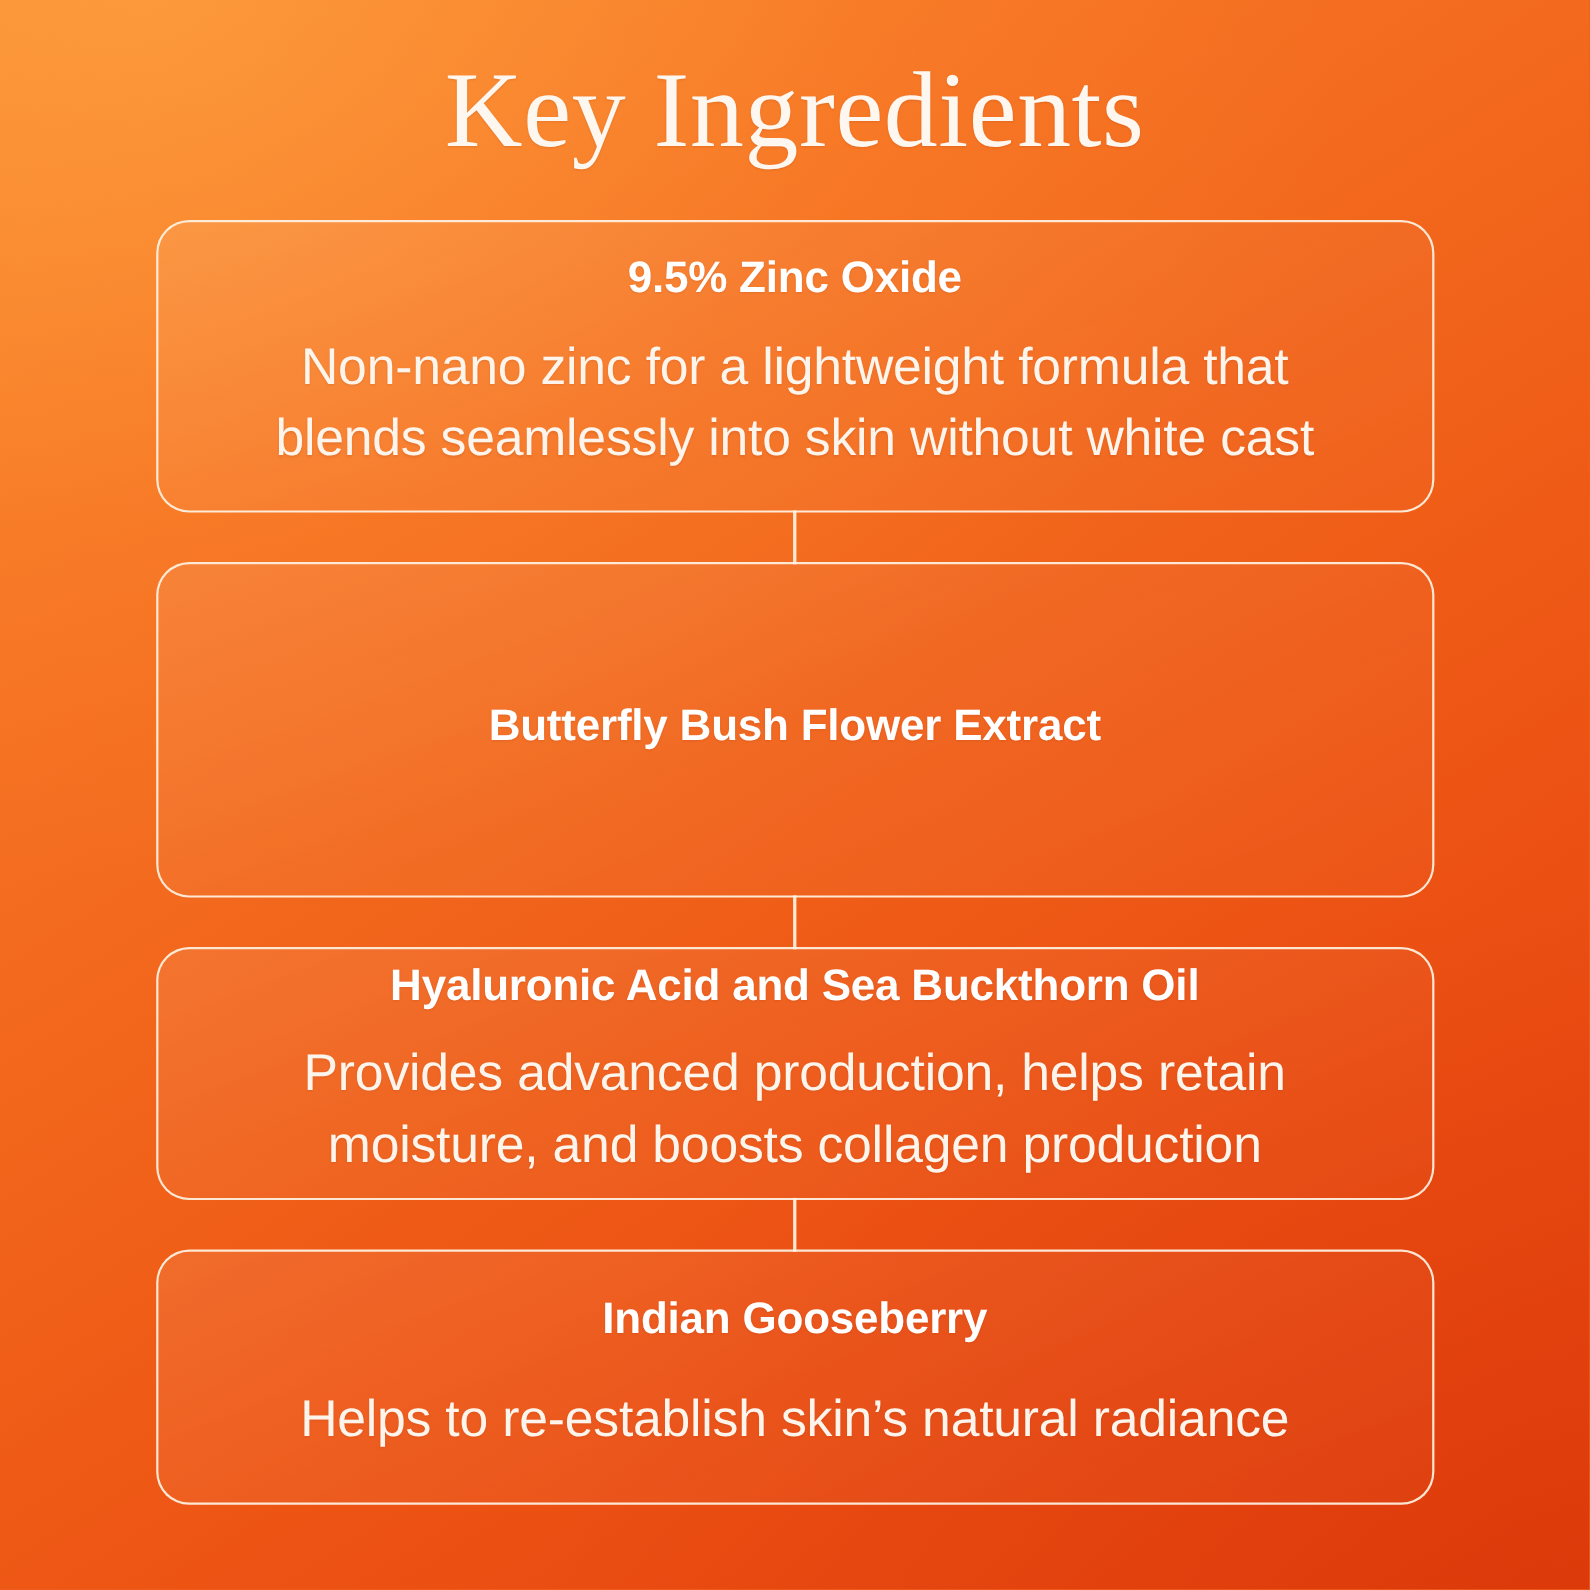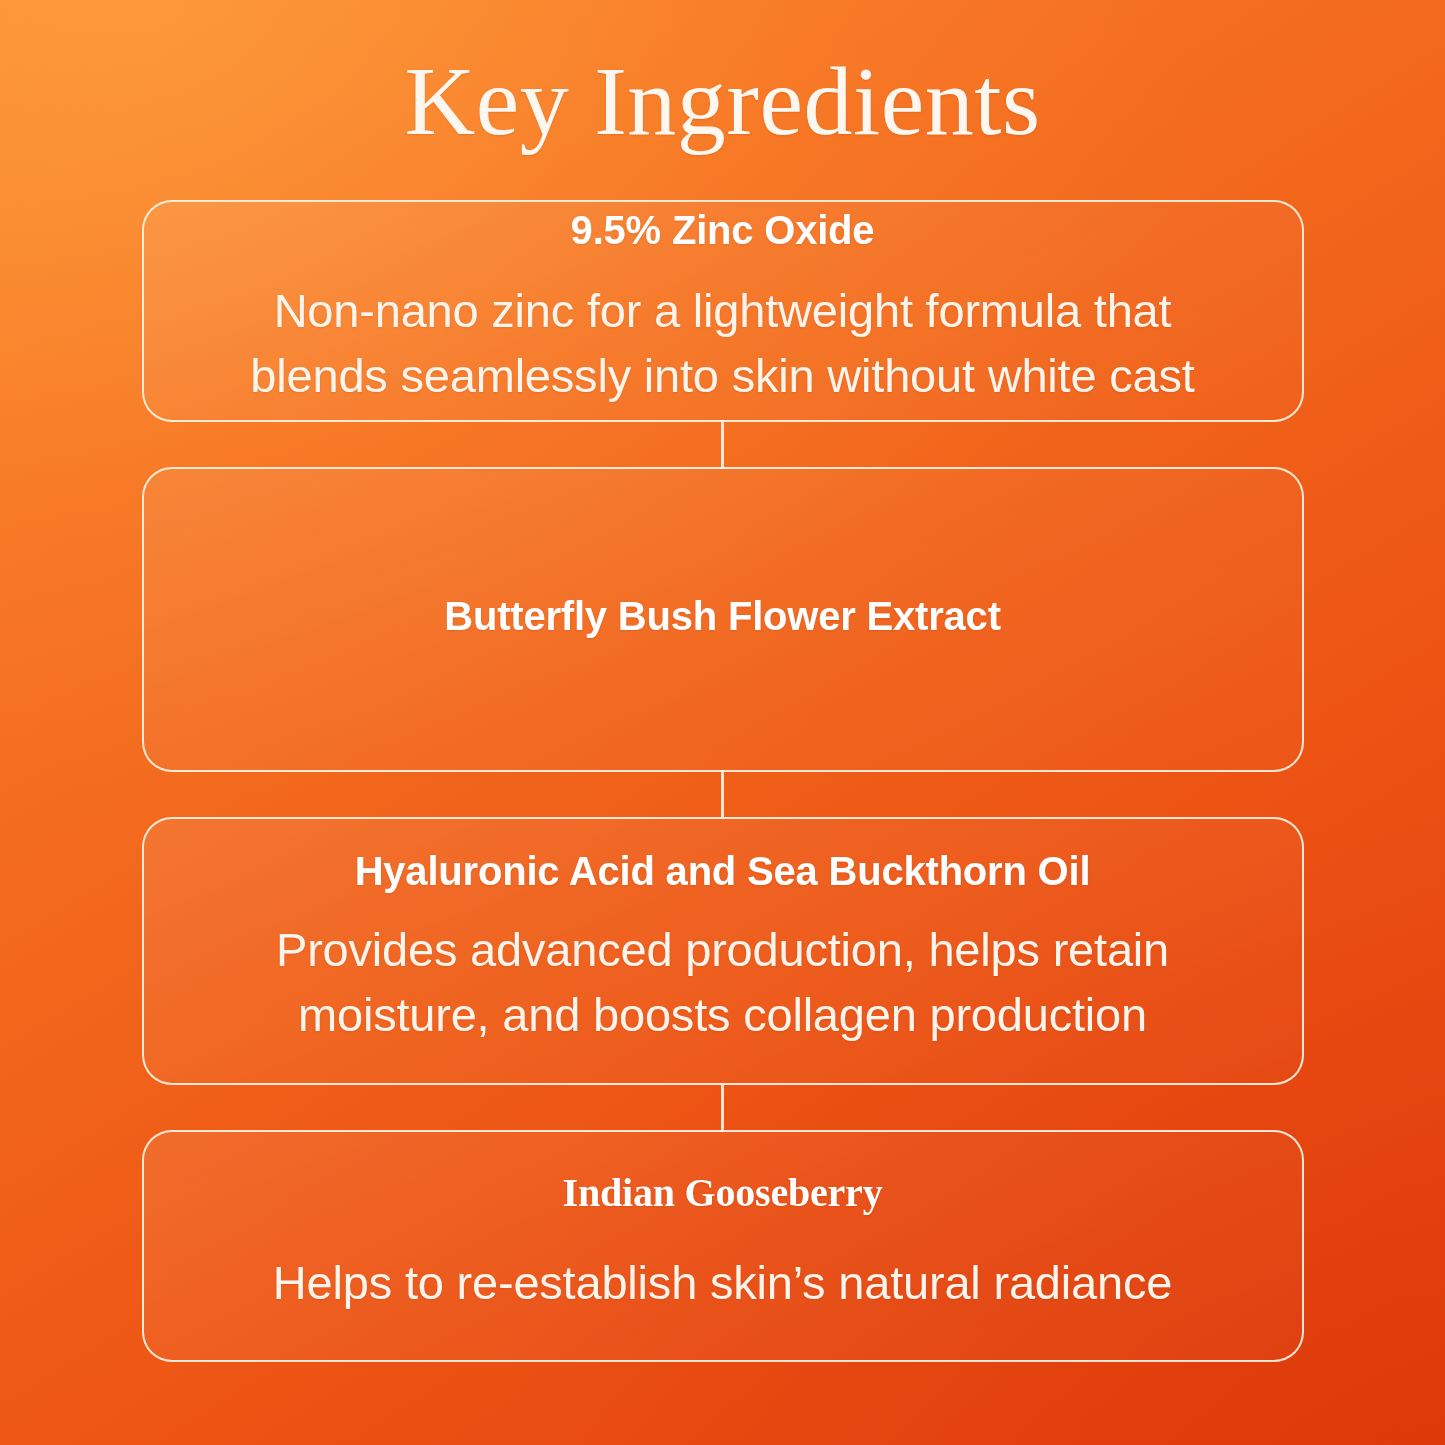--- a/index.html
+++ b/index.html
@@ -84,23 +84,23 @@
         rgba(255,255,255,0.02) 100%);
     color: #fdf6ee;
     text-align: center;
     padding: 34px 56px 40px 56px;
     display: flex;
     flex-direction: column;
     justify-content: center;
     align-items: center;
   }
 
-  .card--1 { height: 222px; }
+  .card--1 { height: 266px; }
   .card--2 { height: 305px; }
-  .card--3 { height: 268px; }
+  .card--3 { height: 230px; }
   .card--4 { height: 232px; }
 
   
   .connector {
     position: relative;
     height: 45px;
     width: 100%;
   }
   .connector::before {
     content: "";
@@ -129,21 +129,21 @@
     line-height: 1.38;
     color: #fdf5ec;
     letter-spacing: -0.2px;
     max-width: 1000px;
     text-shadow: 0 1px 2px rgba(150,45,0,0.14);
   }
 
   .card--1 .card-title { margin-bottom: 26px; }
   .card--2 .card-title { margin-bottom: 28px; margin-top: 28px; }
   .card--3 .card-title { margin-bottom: 24px; }
-  .card--4 .card-title { margin-bottom: 34px; font-family: Liberation Serif, serif; }
+  .card--4 .card-title { margin-bottom: 34px; }
 </style>
 </head>
 <body>
 
 <div class="bg"></div>
 <div class="bg-sheen"></div>
 
 <div class="page">
 
   <h1 class="title">Key Ingredients</h1>

